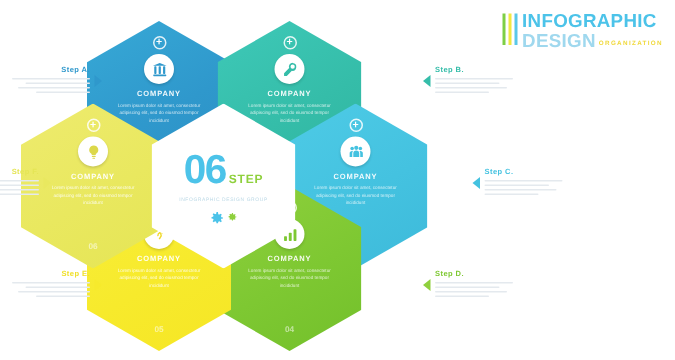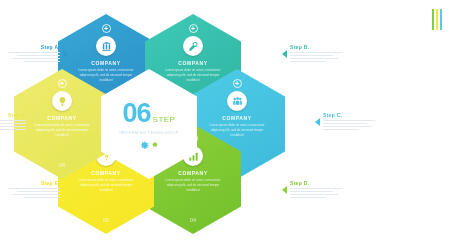--- a/index.html
+++ b/index.html
@@ -57,21 +57,21 @@
     clip-path:polygon(50% 0%, 100% 25%, 100% 75%, 50% 100%, 0% 75%, 0% 25%);
     background:#ffffff;
     display:flex; flex-direction:column;
     align-items:center; justify-content:center;
   }
   #center-num-row { display:flex; align-items:baseline; gap:2px; }
   #center-number {
     font-size:27px; font-weight:bold; color:#4cc3e9; letter-spacing:-1px;
   }
   #center-step-word {
-    font-size:8px; font-weight:normal; color:#8fd03d; letter-spacing:.5px;
+    font-size:8px; font-weight:bold; color:#8fd03d; letter-spacing:.5px;
   }
   #center-caption {
     font-size:3.3px; color:#bcd9e6; letter-spacing:.4px; margin-top:2px;
   }
   #center-gears { margin-top:5px; display:flex; align-items:center; gap:1px; }
 
   
   .hex-plus {
     width:9px; height:9px; border-radius:50%;
     border:1px solid rgba(255,255,255,.85);
@@ -169,20 +169,27 @@
   }
 </style>
 </head>
 <body>
 
 <div id="logo">
   <div id="logo-bars">
     <i class="lb1"></i>
     <i class="lb2"></i>
     <i class="lb3"></i>
+  </div>
+  <div id="logo-text">
+    <span id="logo-line1">INFOGRAPHIC</span>
+    <span id="logo-line2">
+      <span id="logo-design">DESIGN</span>
+      <span id="logo-sub">ORGANIZATION</span>
+    </span>
   </div>
 </div>
 
 <div id="cluster">
 
   <div class="hex h-tl">
     <div class="hex-plus">+</div>
     <div class="hex-icon">
       <svg width="11" height="11" viewBox="0 0 24 24" fill="#2f98cc">
         <rect x="4" y="7" width="3.2" height="11" rx="1"></rect>

